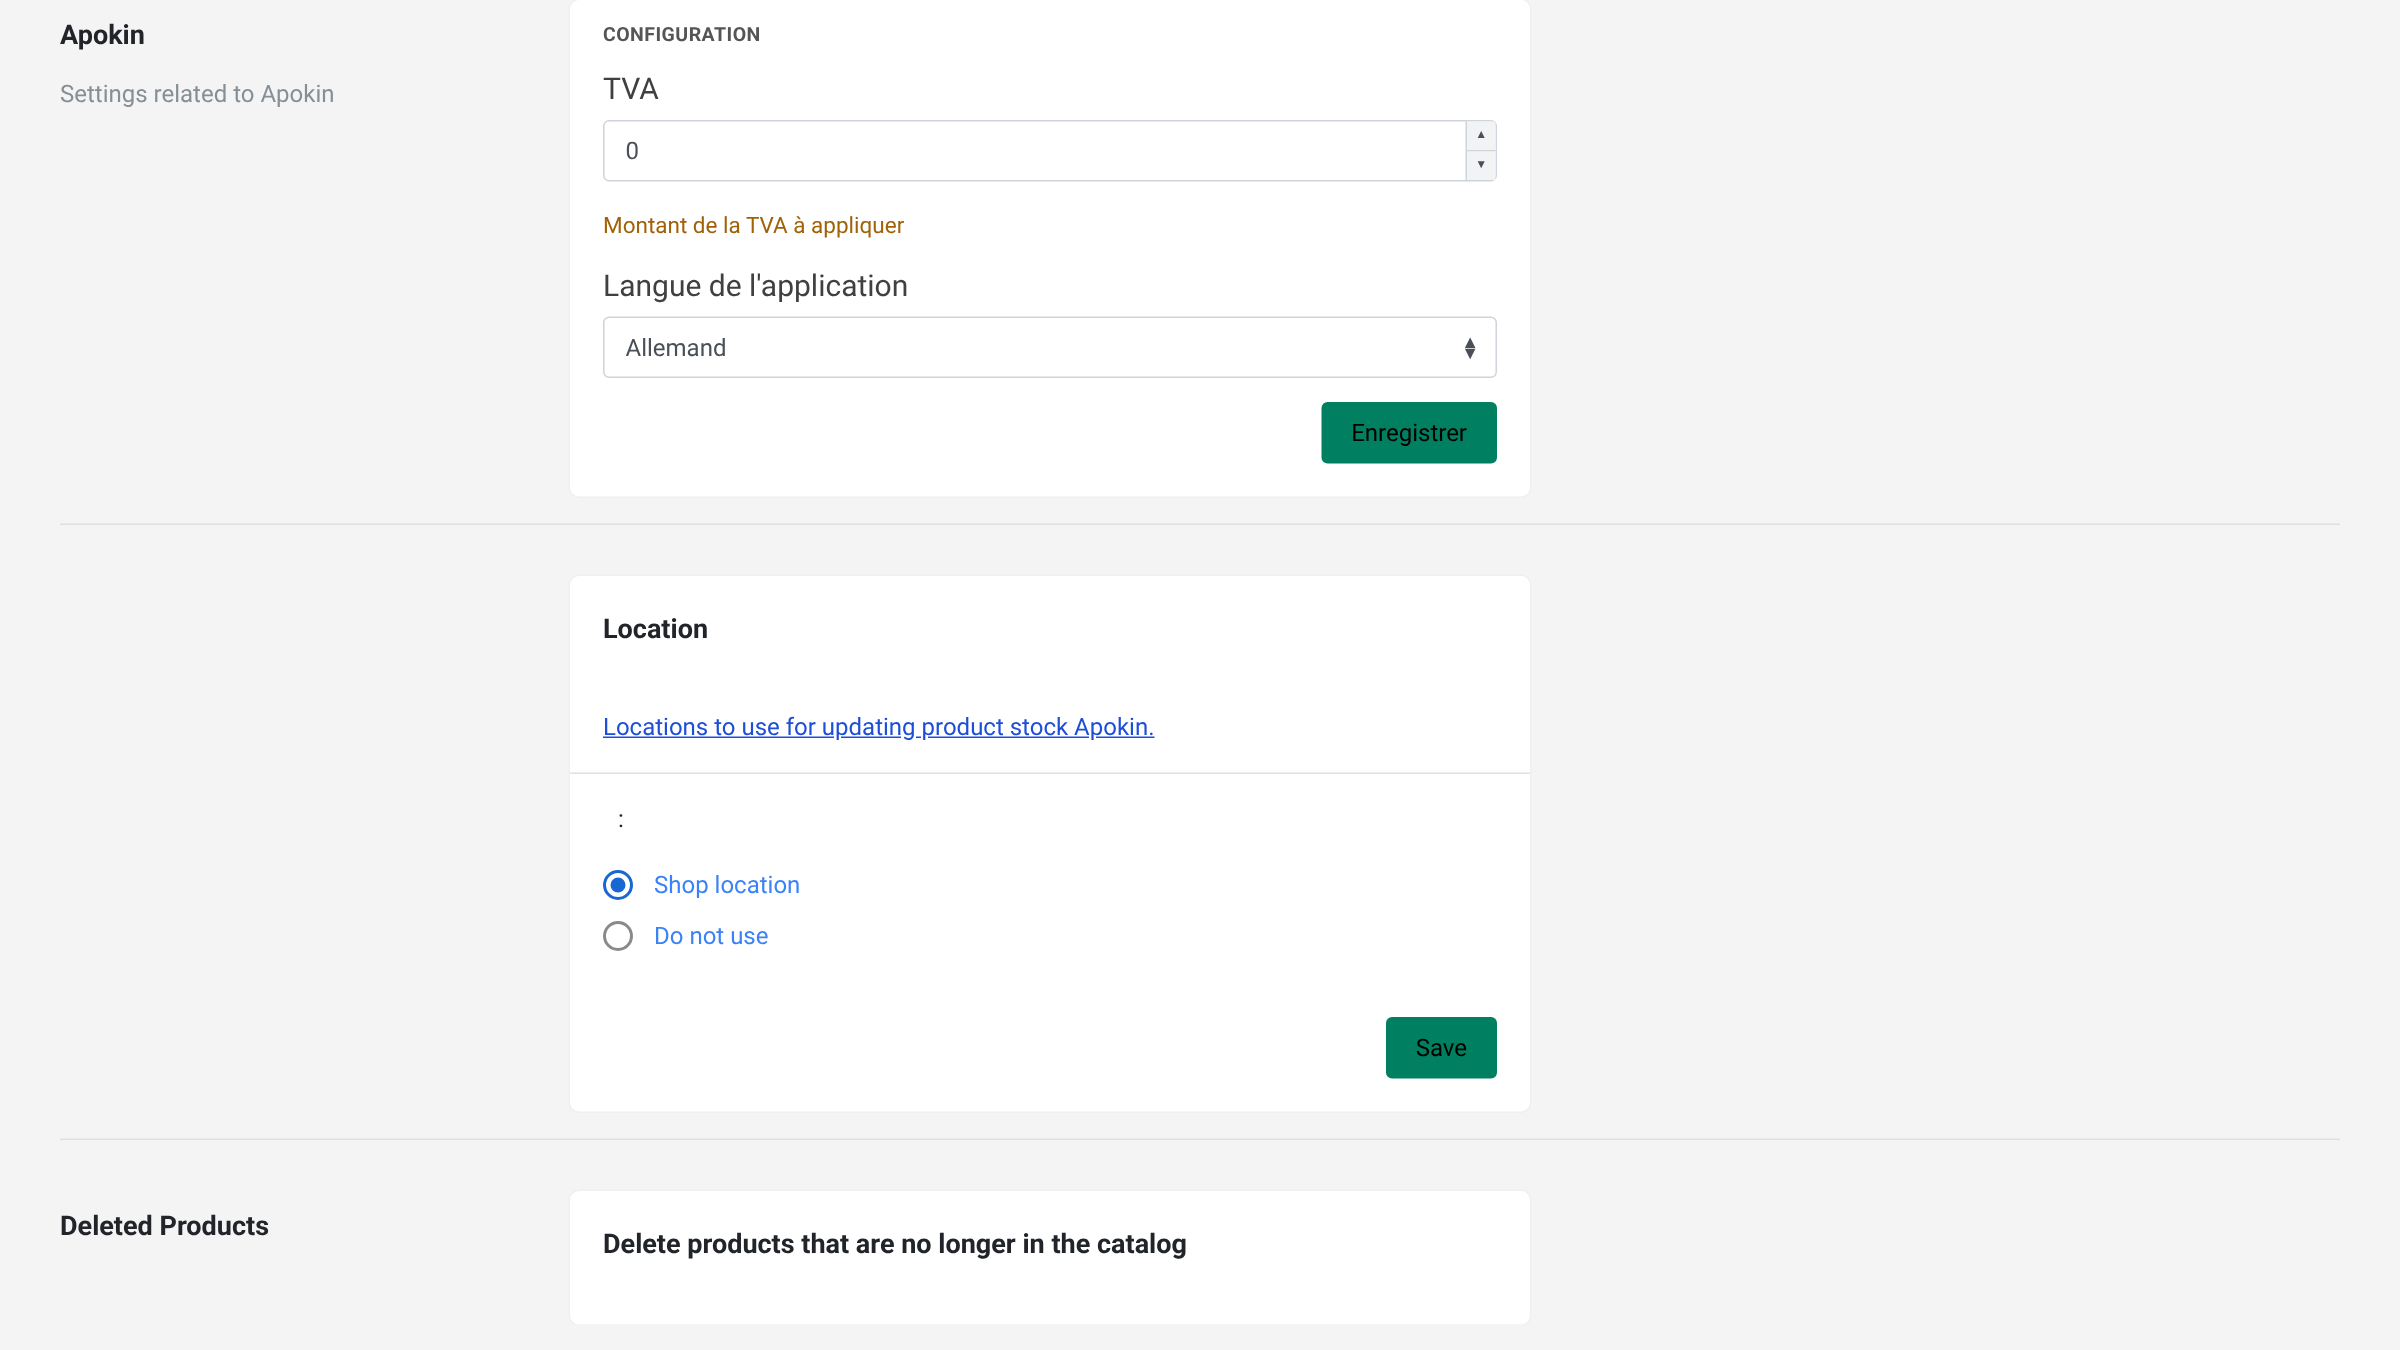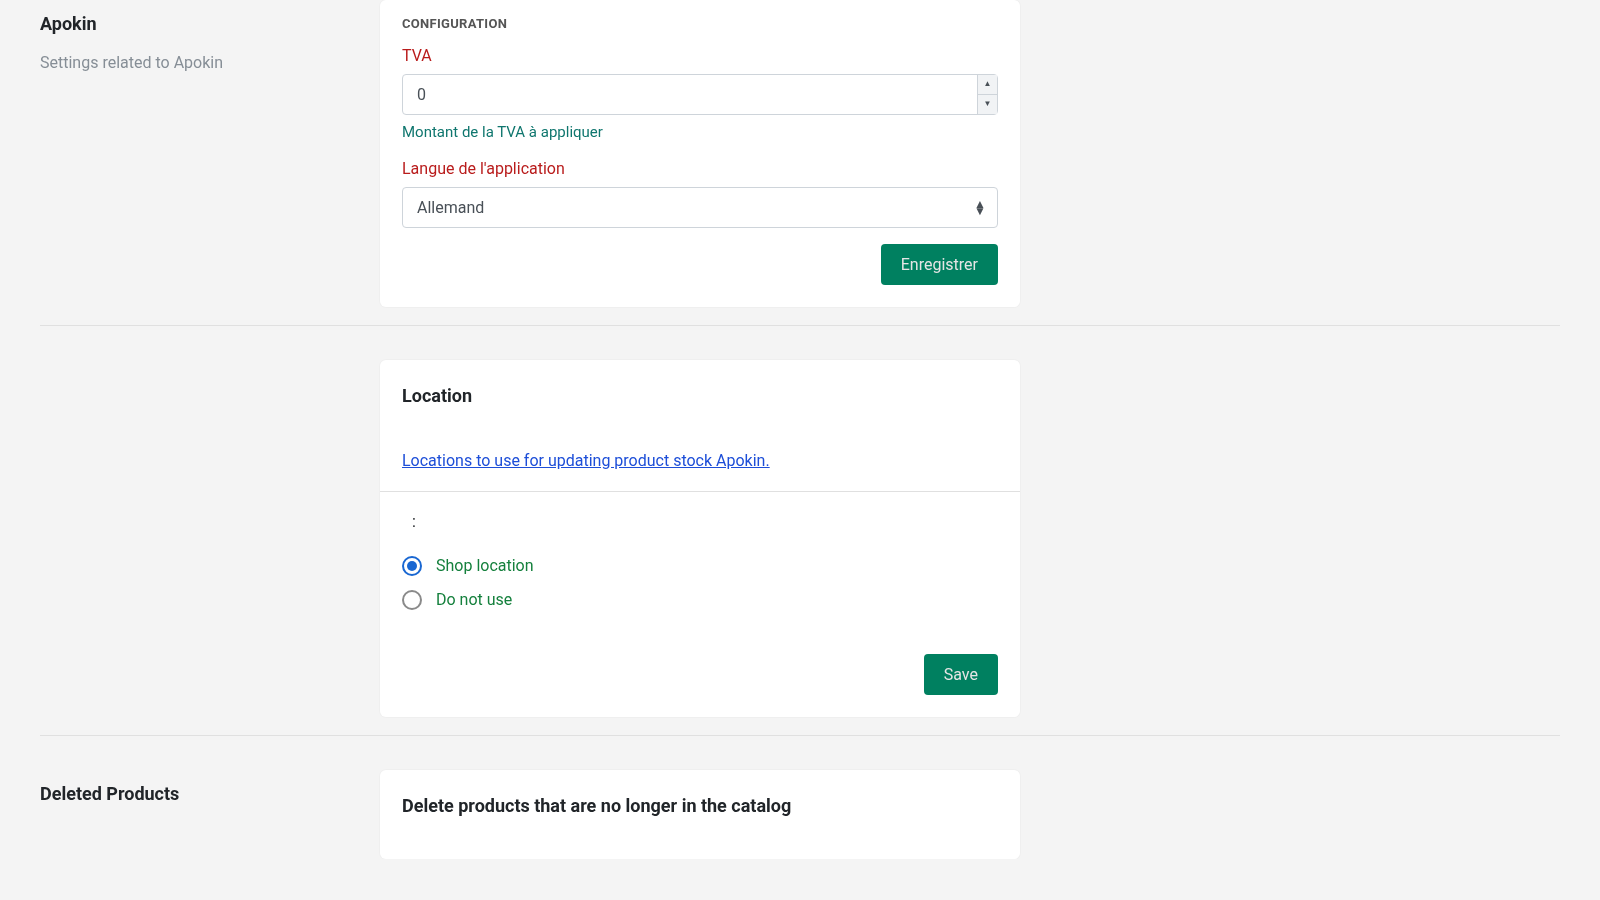--- a/index.html
+++ b/index.html
@@ -66,29 +66,29 @@
     font-size: 13px;
     font-weight: 700;
     color: #555;
     letter-spacing: 0.3px;
     margin-bottom: 10px;
   }
   .field {
     margin-bottom: 14px;
   }
   .field-label {
-    font-size: 16px;
-    color: #b91c1c;
+    font-size: 20px;
+    color: #404040;
     margin-bottom: 6px;
     display: block;
   }
   .field-help {
     font-size: 15px;
-    color: #0f766e;
-    margin-top: 6px;
+    color: #a16207;
+    margin-top: 18px;
   }
   .input-wrap {
     position: relative;
   }
   input[type="text"], .number-input, select {
     width: 100%;
     padding: 10px 14px;
     font-size: 16px;
     border: 1px solid #ced4da;
     border-radius: 4px;
@@ -144,21 +144,21 @@
     flex-direction: column;
     line-height: 7px;
   }
   .btn-row {
     display: flex;
     justify-content: flex-end;
     margin-top: 16px;
   }
   .btn-primary {
     background: #008060;
-    color: #e5e5e5;
+    color: #000000;
     border: none;
     border-radius: 4px;
     padding: 11px 20px;
     font-size: 16px;
     cursor: pointer;
     font-family: inherit;
   }
   .card-title {
     font-size: 18px;
     font-weight: 700;
@@ -205,21 +205,21 @@
     border-color: #1967d2;
   }
   .radio-dot {
     width: 10px;
     height: 10px;
     border-radius: 50%;
     background: #1967d2;
   }
   .radio-label {
     font-size: 16px;
-    color: #15803d;
+    color: #3b82f6;
   }
   .first-section-row {
     padding-bottom: 18px;
   }
   .second-section-row {
     padding-top: 34px;
     padding-bottom: 18px;
   }
   .third-section-row {
     padding-top: 34px;

